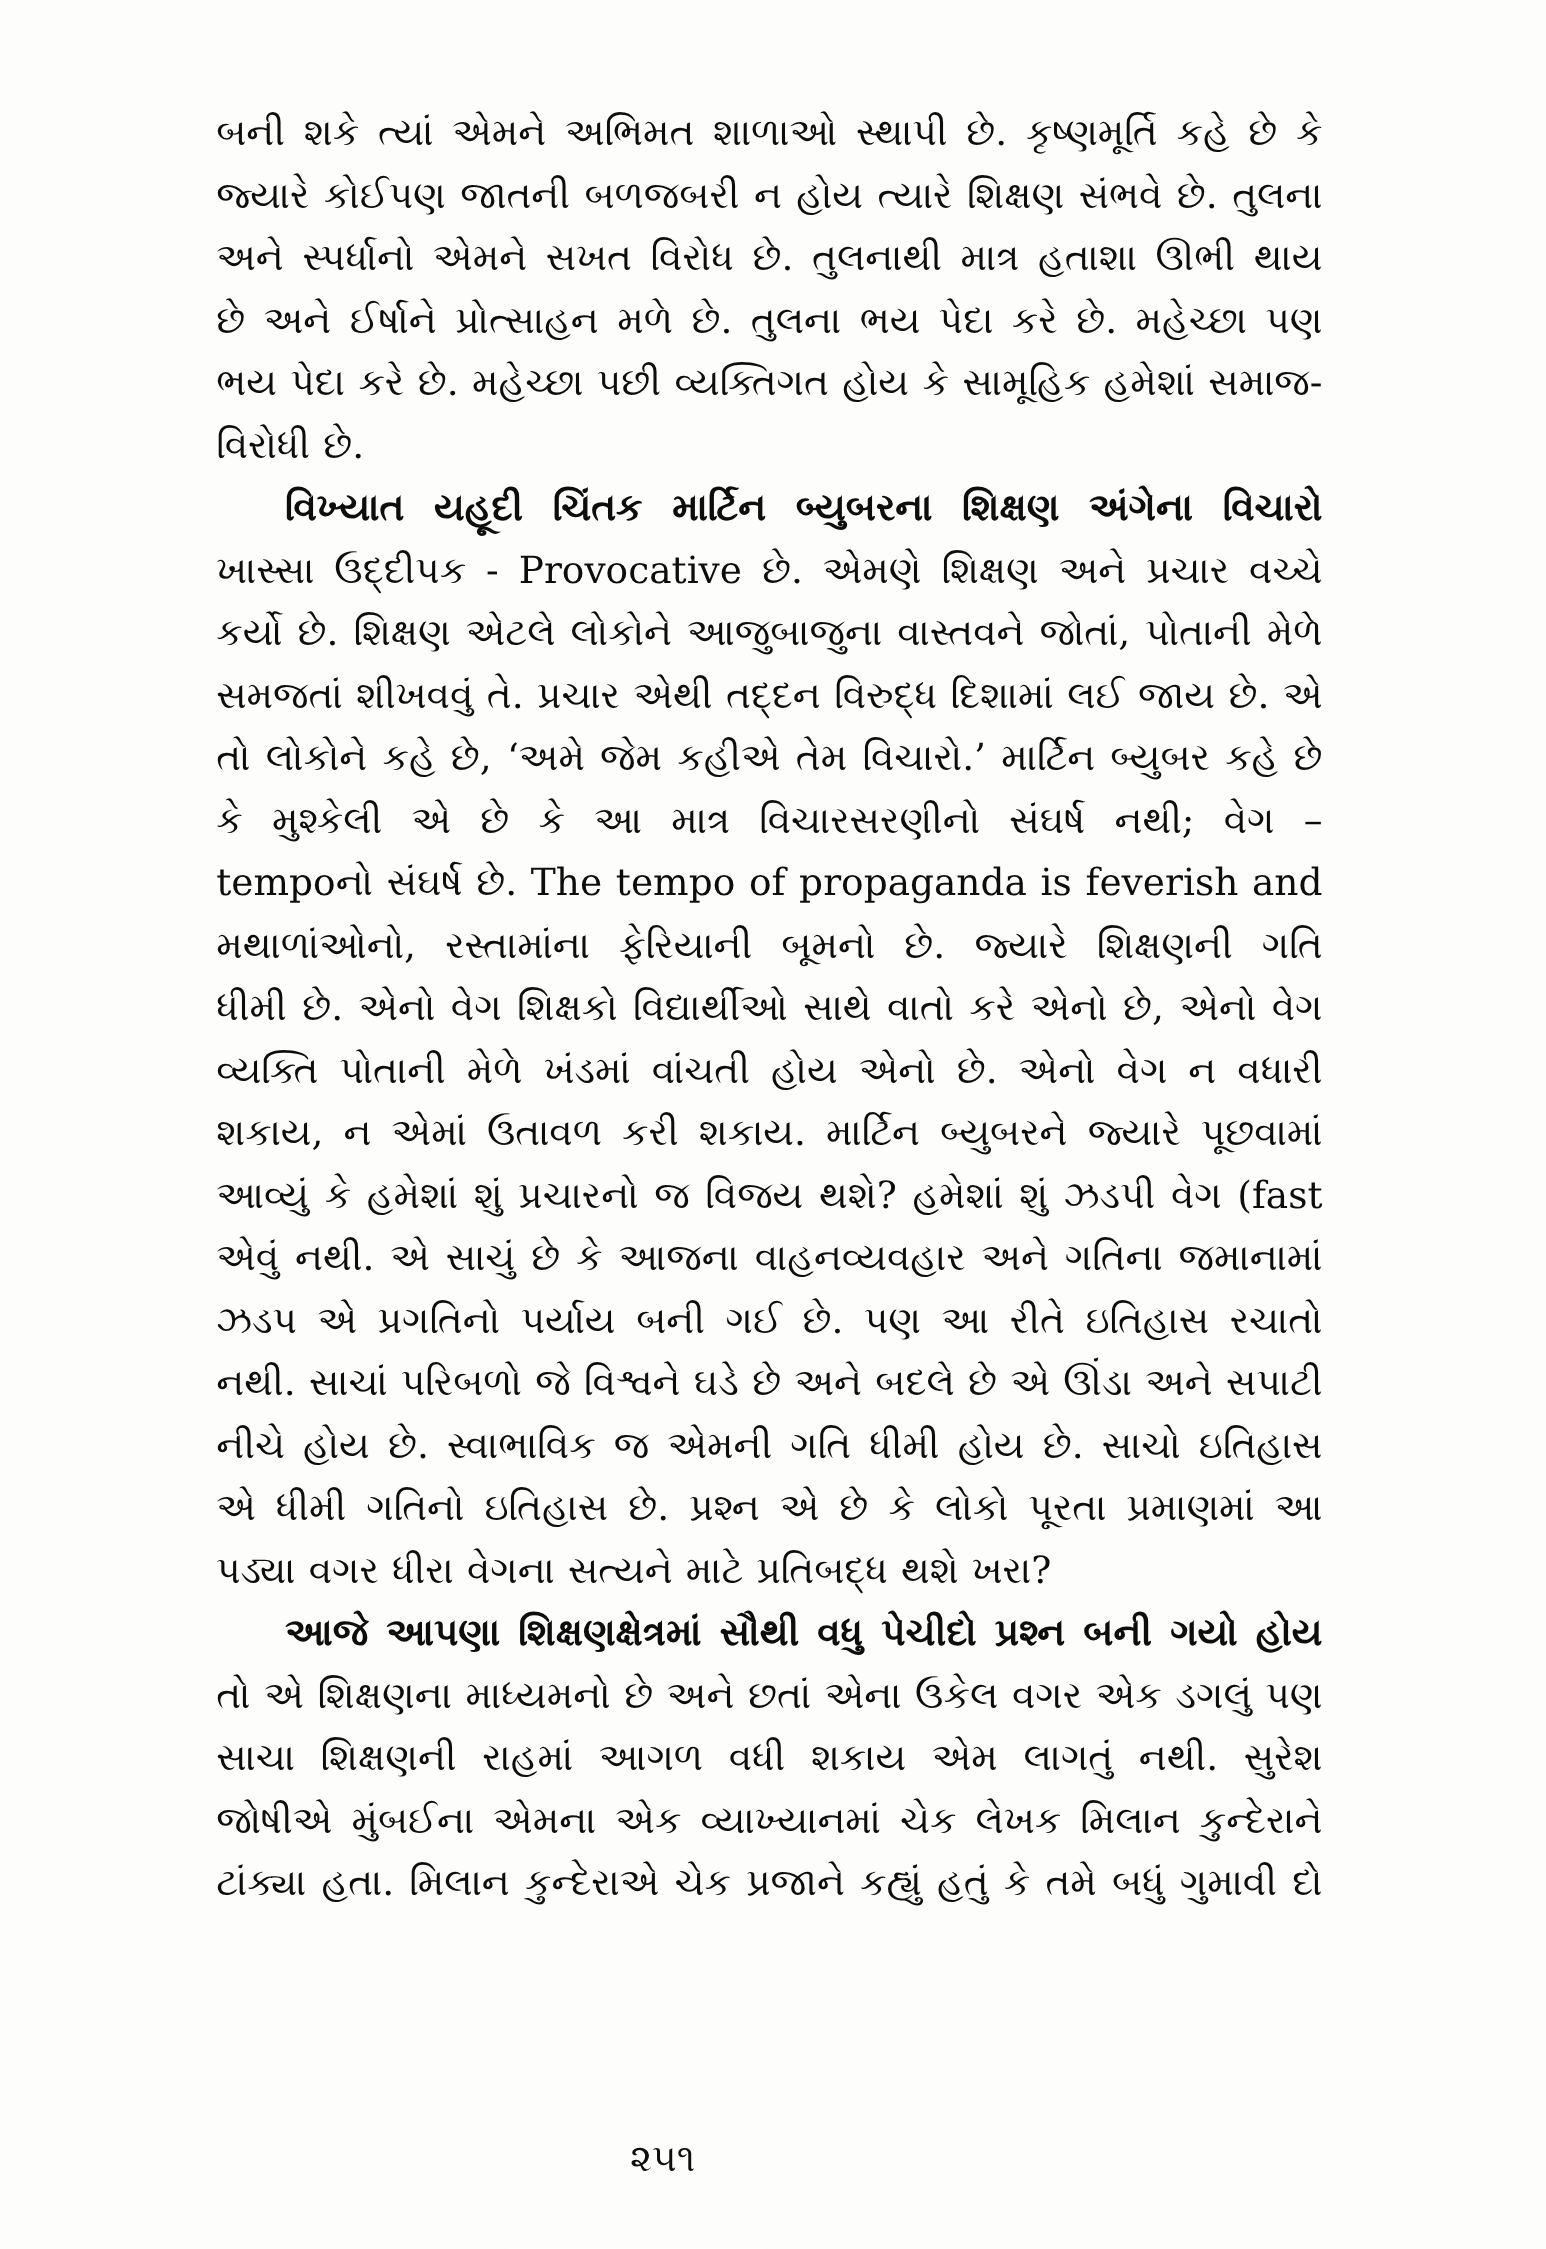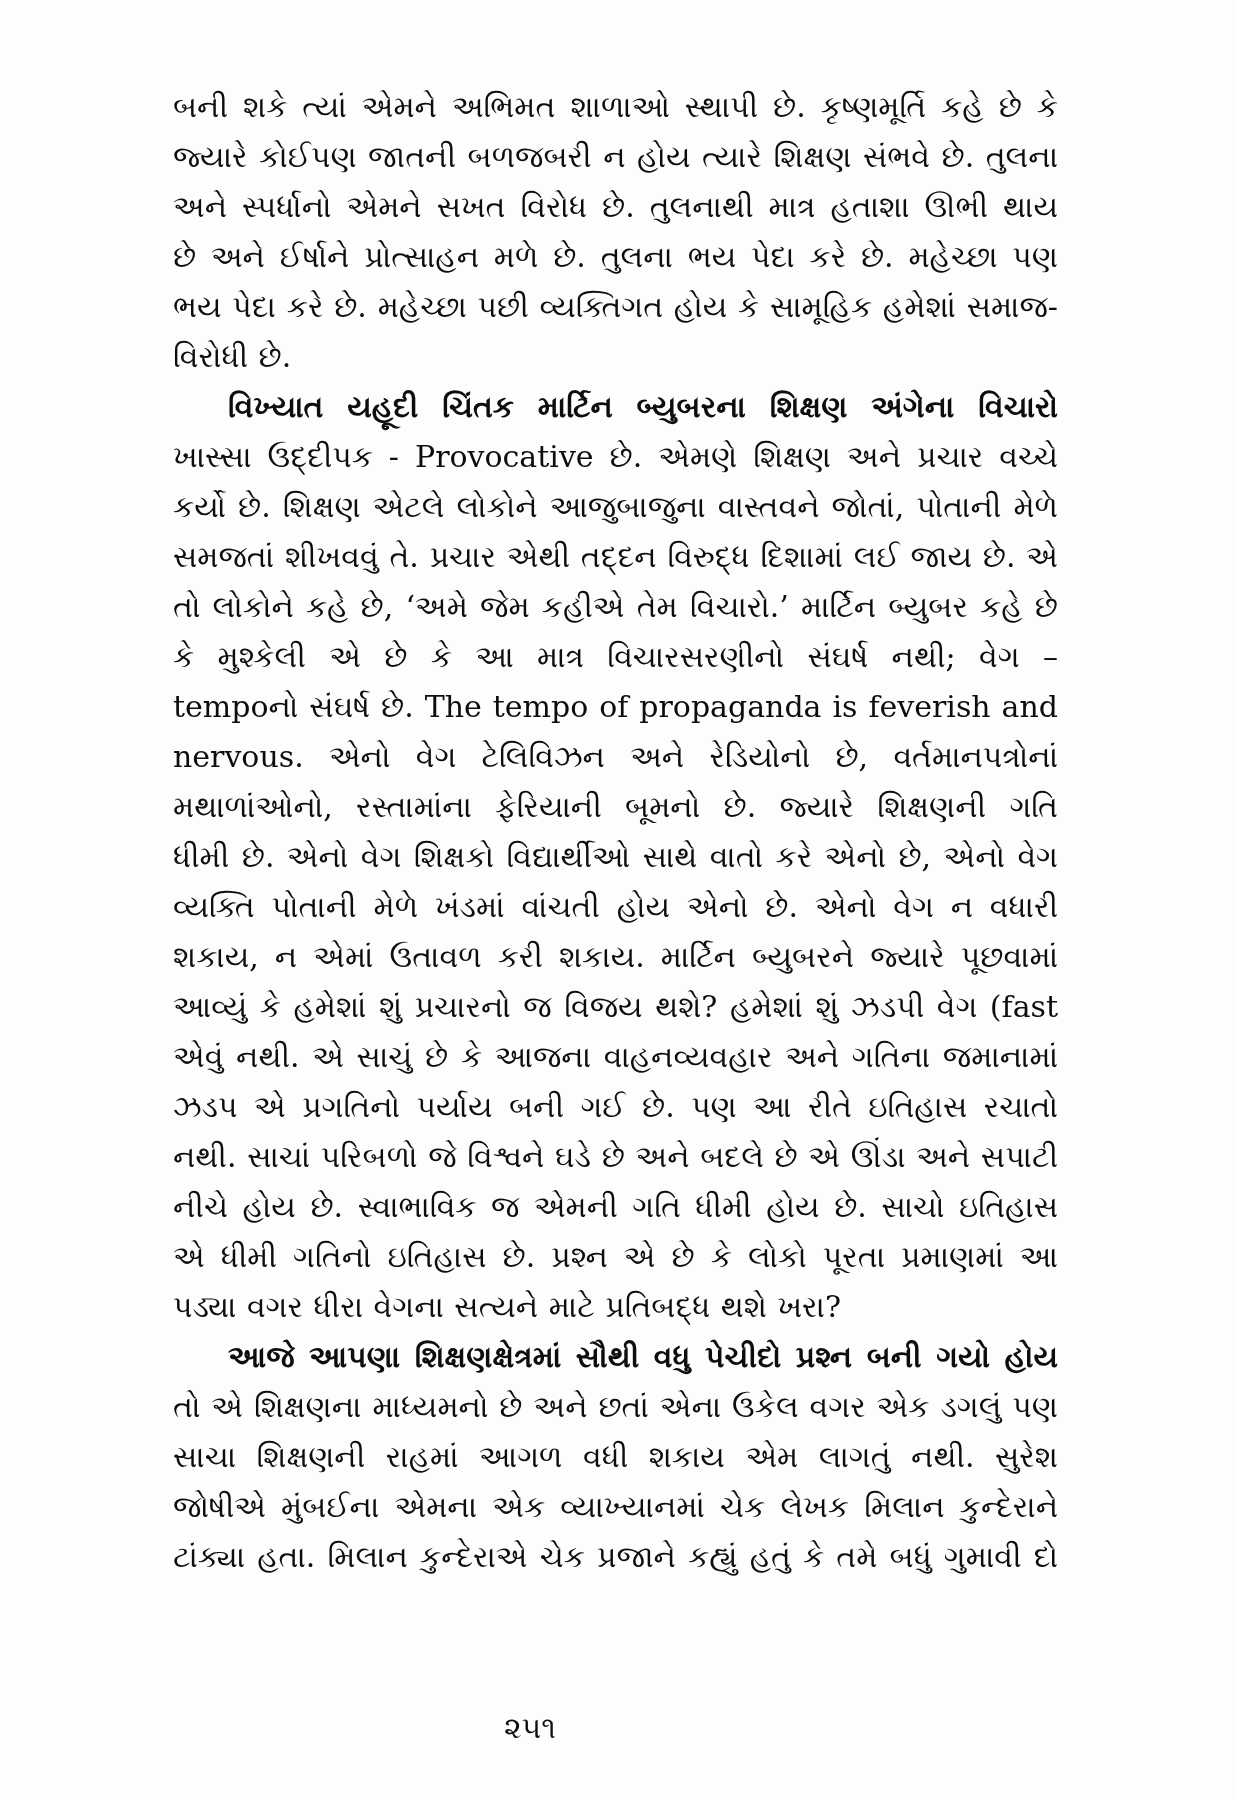--- a/index.html
+++ b/index.html
@@ -61,21 +61,20 @@
       <div class="line">છે અને ઈર્ષાને પ્રોત્સાહન મળે છે. તુલના ભય પેદા કરે છે. મહેચ્છા પણ</div>
       <div class="line">ભય પેદા કરે છે. મહેચ્છા પછી વ્યક્તિગત હોય કે સામૂહિક હમેશાં સમાજ-</div>
       <div class="line no-justify">વિરોધી છે.</div>
       <div class="line indent">વિખ્યાત યહૂદી ચિંતક માર્ટિન બ્યુબરના શિક્ષણ અંગેના વિચારો</div>
       <div class="line">ખાસ્સા ઉદ્દીપક - Provocative છે. એમણે શિક્ષણ અને પ્રચાર વચ્ચે ભેદ</div>
       <div class="line">કર્યો છે. શિક્ષણ એટલે લોકોને આજુબાજુના વાસ્તવને જોતાં, પોતાની મેળે</div>
       <div class="line">સમજતાં શીખવવું તે. પ્રચાર એથી તદ્દન વિરુદ્ધ દિશામાં લઈ જાય છે. એ</div>
       <div class="line">તો લોકોને કહે છે, ‘અમે જેમ કહીએ તેમ વિચારો.’ માર્ટિન બ્યુબર કહે છે</div>
       <div class="line">કે મુશ્કેલી એ છે કે આ માત્ર વિચારસરણીનો સંઘર્ષ નથી; વેગ –</div>
       <div class="line">tempoનો સંઘર્ષ છે. The tempo of propaganda is feverish and</div>
-      <div class="line">nervous. એનો વેગ ટેલિવિઝન અને રેડિયોનો છે, વર્તમાનપત્રોનાં</div>
       <div class="line">મથાળાંઓનો, રસ્તામાંના ફેરિયાની બૂમનો છે. જ્યારે શિક્ષણની ગતિ</div>
       <div class="line">ધીમી છે. એનો વેગ શિક્ષકો વિદ્યાર્થીઓ સાથે વાતો કરે એનો છે, એનો વેગ</div>
       <div class="line">વ્યક્તિ પોતાની મેળે ખંડમાં વાંચતી હોય એનો છે. એનો વેગ ન વધારી</div>
       <div class="line">શકાય, ન એમાં ઉતાવળ કરી શકાય. માર્ટિન બ્યુબરને જ્યારે પૂછવામાં</div>
       <div class="line">આવ્યું કે હમેશાં શું પ્રચારનો જ વિજય થશે? હમેશાં શું ઝડપી વેગ (fast</div>
       <div class="line">એવું નથી. એ સાચું છે કે આજના વાહનવ્યવહાર અને ગતિના જમાનામાં</div>
       <div class="line">ઝડપ એ પ્રગતિનો પર્યાય બની ગઈ છે. પણ આ રીતે ઇતિહાસ રચાતો</div>
       <div class="line">નથી. સાચાં પરિબળો જે વિશ્વને ઘડે છે અને બદલે છે એ ઊંડા અને સપાટી</div>
       <div class="line">નીચે હોય છે. સ્વાભાવિક જ એમની ગતિ ધીમી હોય છે. સાચો ઇતિહાસ</div>
       <div class="line">એ ધીમી ગતિનો ઇતિહાસ છે. પ્રશ્ન એ છે કે લોકો પૂરતા પ્રમાણમાં આ</div>

